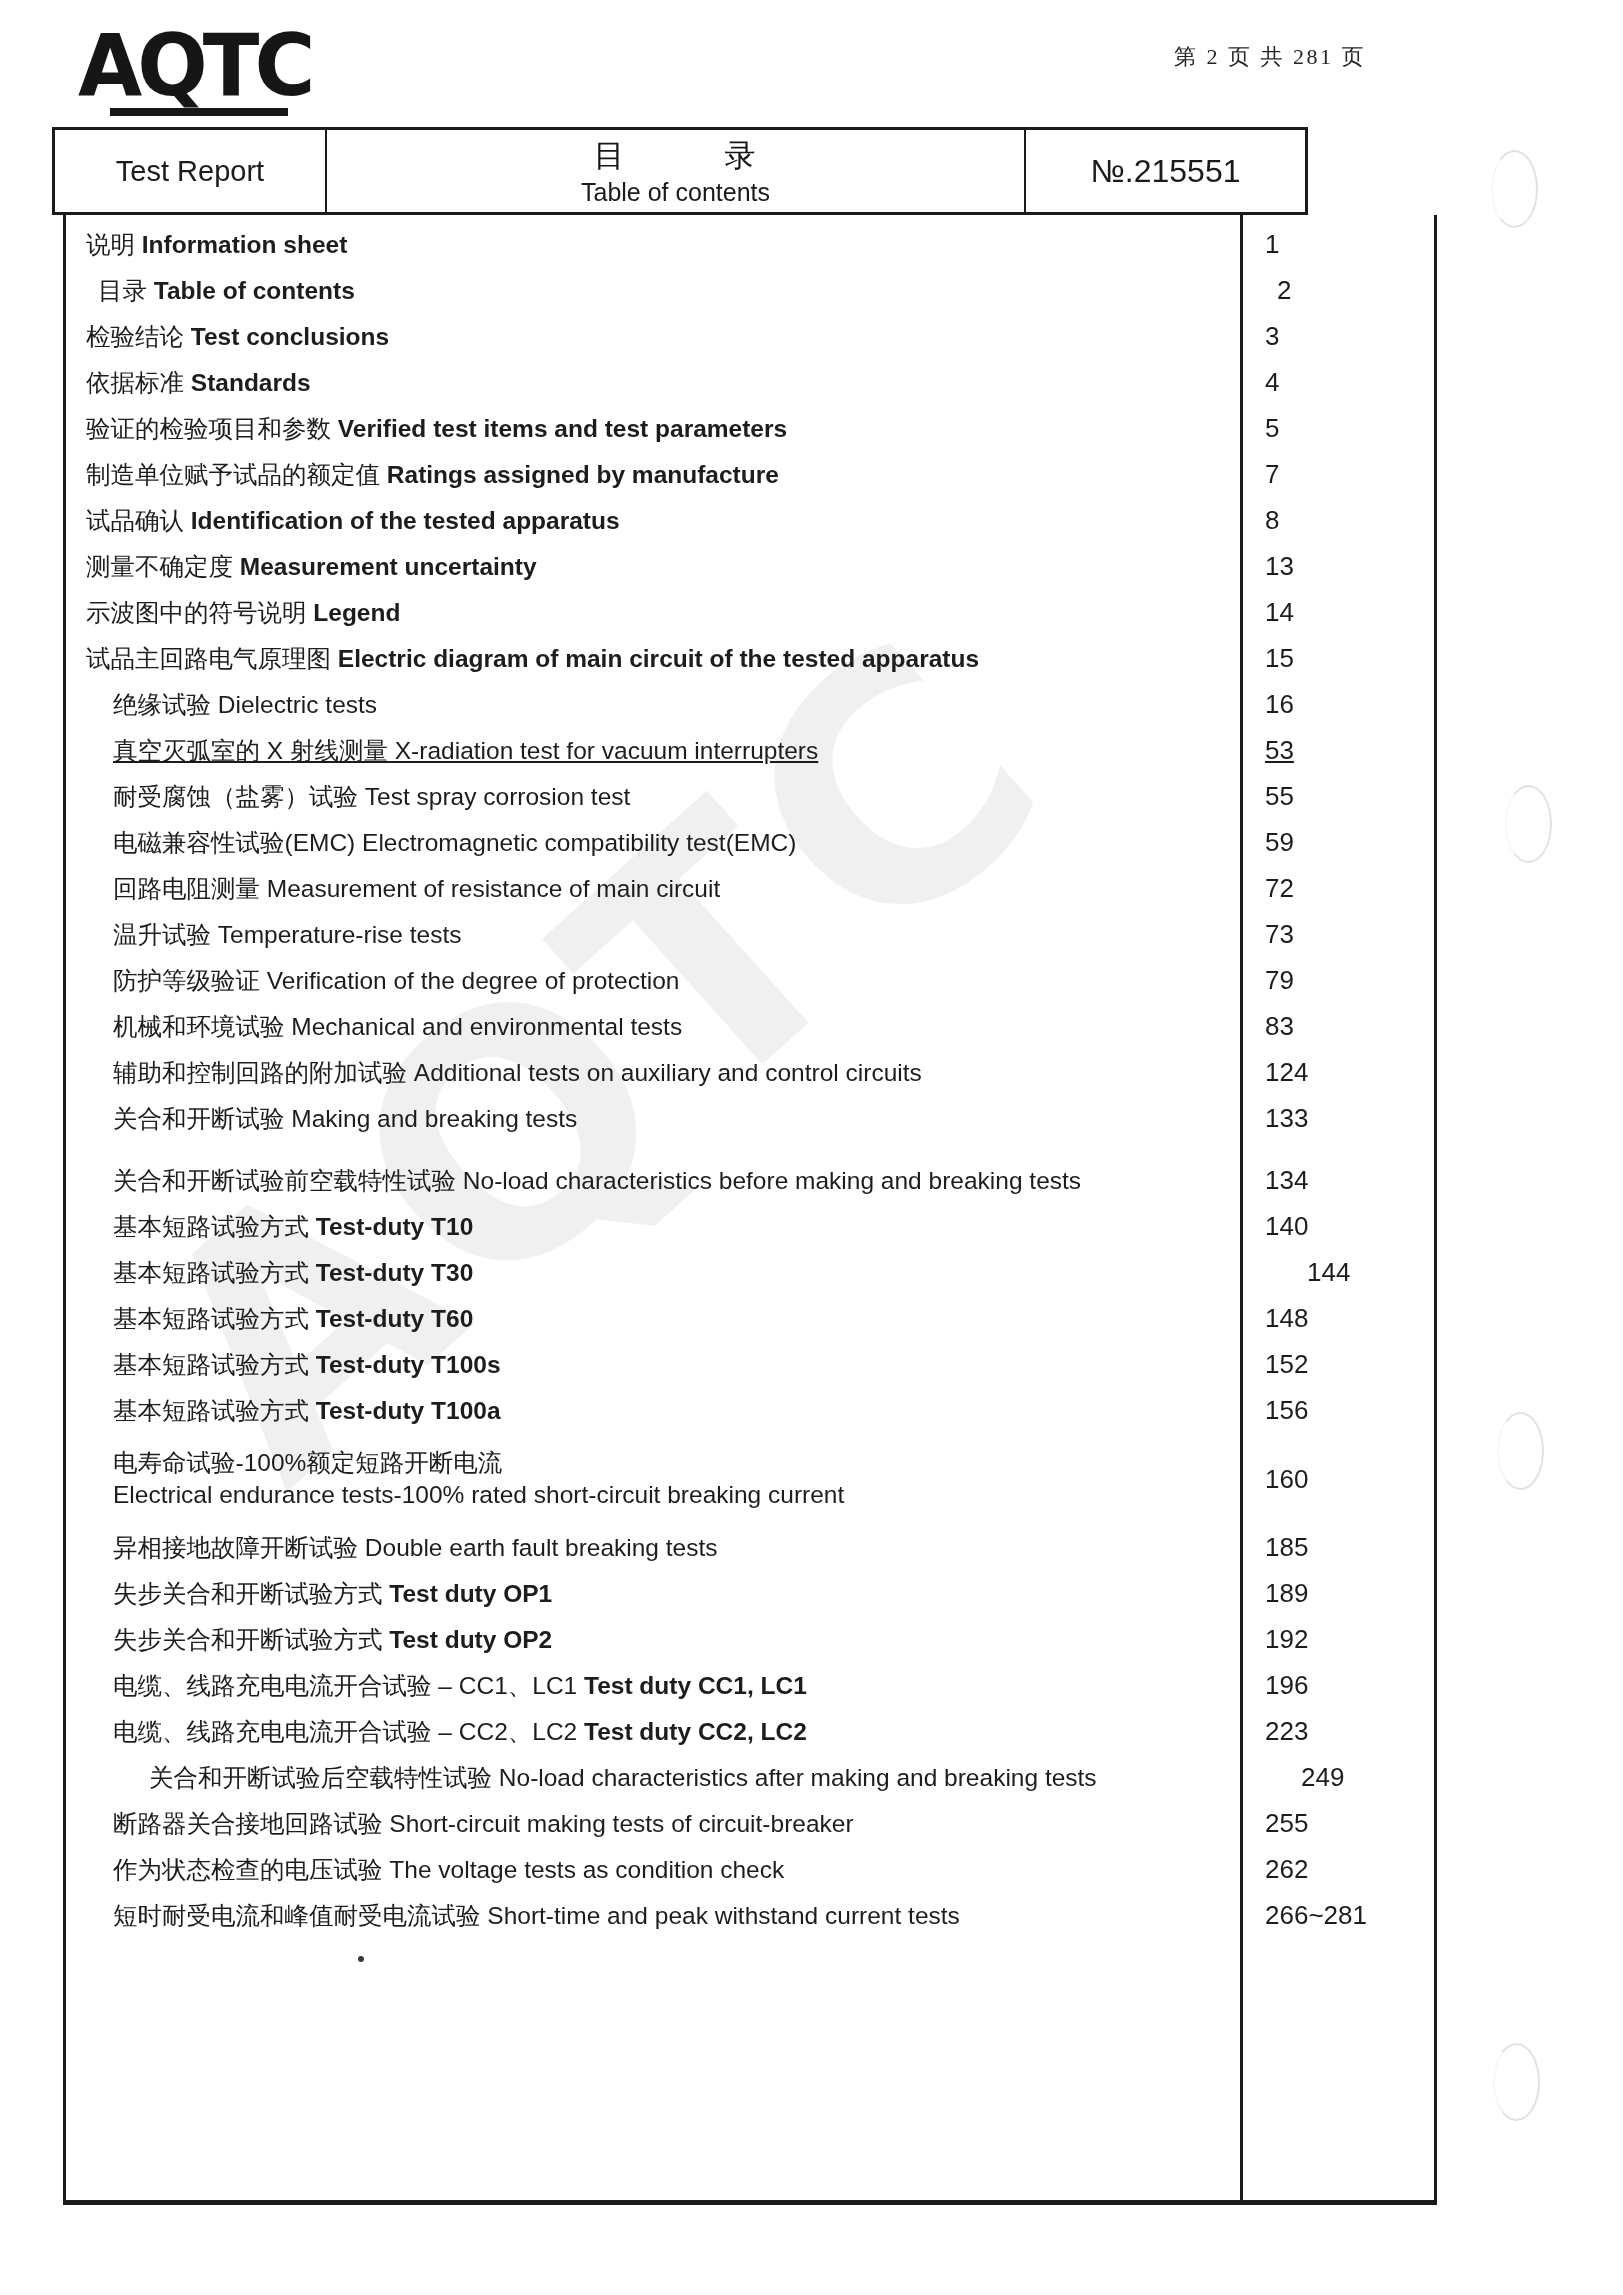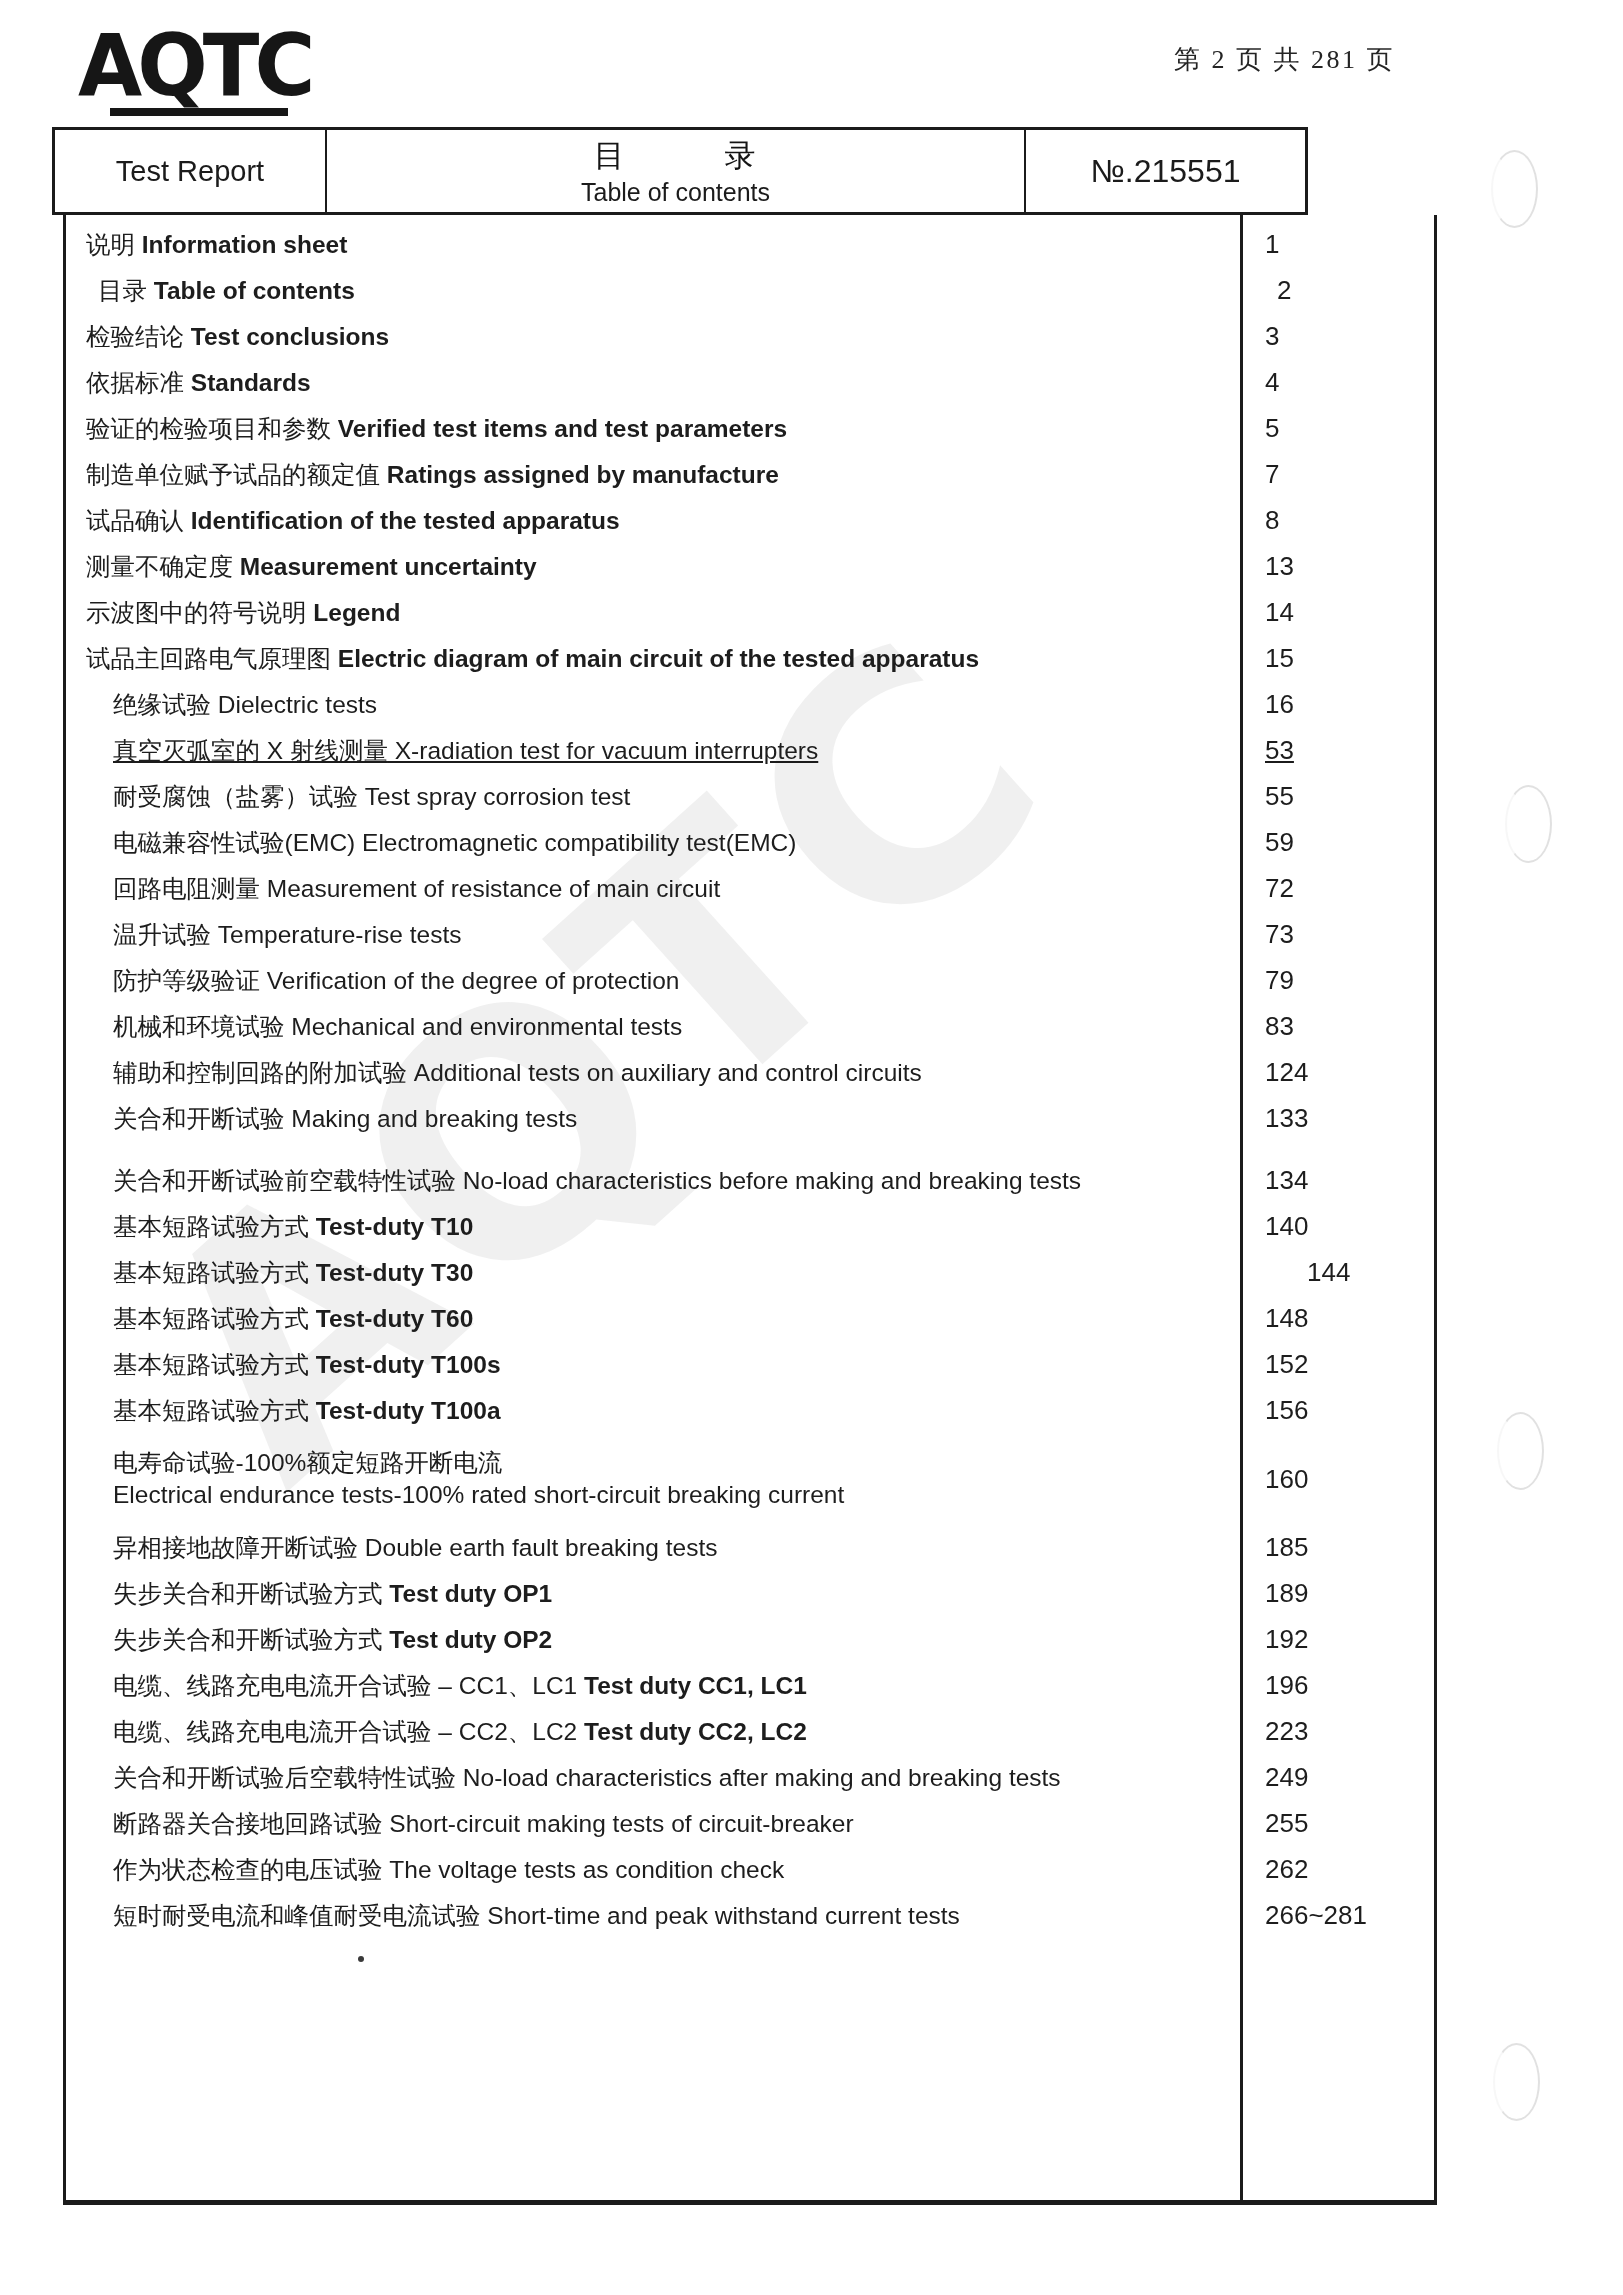--- a/index.html
+++ b/index.html
@@ -20,21 +20,21 @@
     transform:scaleY(1.02);
   }
   .logo-underline {
     position:absolute; left:110px; top:108px;
     width:178px; height:7.6px; background:#161616;
   }
 
   
   .page-info {
     position:absolute; left:1174px; top:42px;
-    font-size:26px; letter-spacing:2.5px; color:#242424;
+    font-size:22px; letter-spacing:2.5px; color:#242424;
     font-family:"Liberation Serif", serif;
   }
 
   
   .header-table {
     position:absolute; left:52px; top:127px;
     width:1256px; height:88px;
     border:3.4px solid #1b1b1b;
     display:flex;
   }
@@ -253,21 +253,21 @@
     <div class="toc-page">192</div>
   </div>
       <div class="toc-row" style="height: 46px;">
     <div class="toc-label indent-1"><span>电缆、线路充电电流开合试验 – CC1、LC1</span><span class="bold"> Test duty CC1, LC1</span></div>
     <div class="toc-page">196</div>
   </div>
       <div class="toc-row" style="height: 46px;">
     <div class="toc-label indent-1"><span>电缆、线路充电电流开合试验 – CC2、LC2</span><span class="bold"> Test duty CC2, LC2</span></div>
     <div class="toc-page">223</div>
   </div>
-      <div class="toc-row" style="height: 46px;">
+      <div class="toc-row" style="height: 46px; padding-left: 36px;">
     <div class="toc-label indent-1"><span>关合和开断试验后空载特性试验</span><span> No-load characteristics after making and breaking tests</span></div>
     <div class="toc-page">249</div>
   </div>
       <div class="toc-row" style="height: 46px;">
     <div class="toc-label indent-1"><span>断路器关合接地回路试验</span><span> Short-circuit making tests of circuit-breaker</span></div>
     <div class="toc-page">255</div>
   </div>
       <div class="toc-row" style="height: 46px;">
     <div class="toc-label indent-1"><span>作为状态检查的电压试验</span><span> The voltage tests as condition check</span></div>
     <div class="toc-page">262</div>

